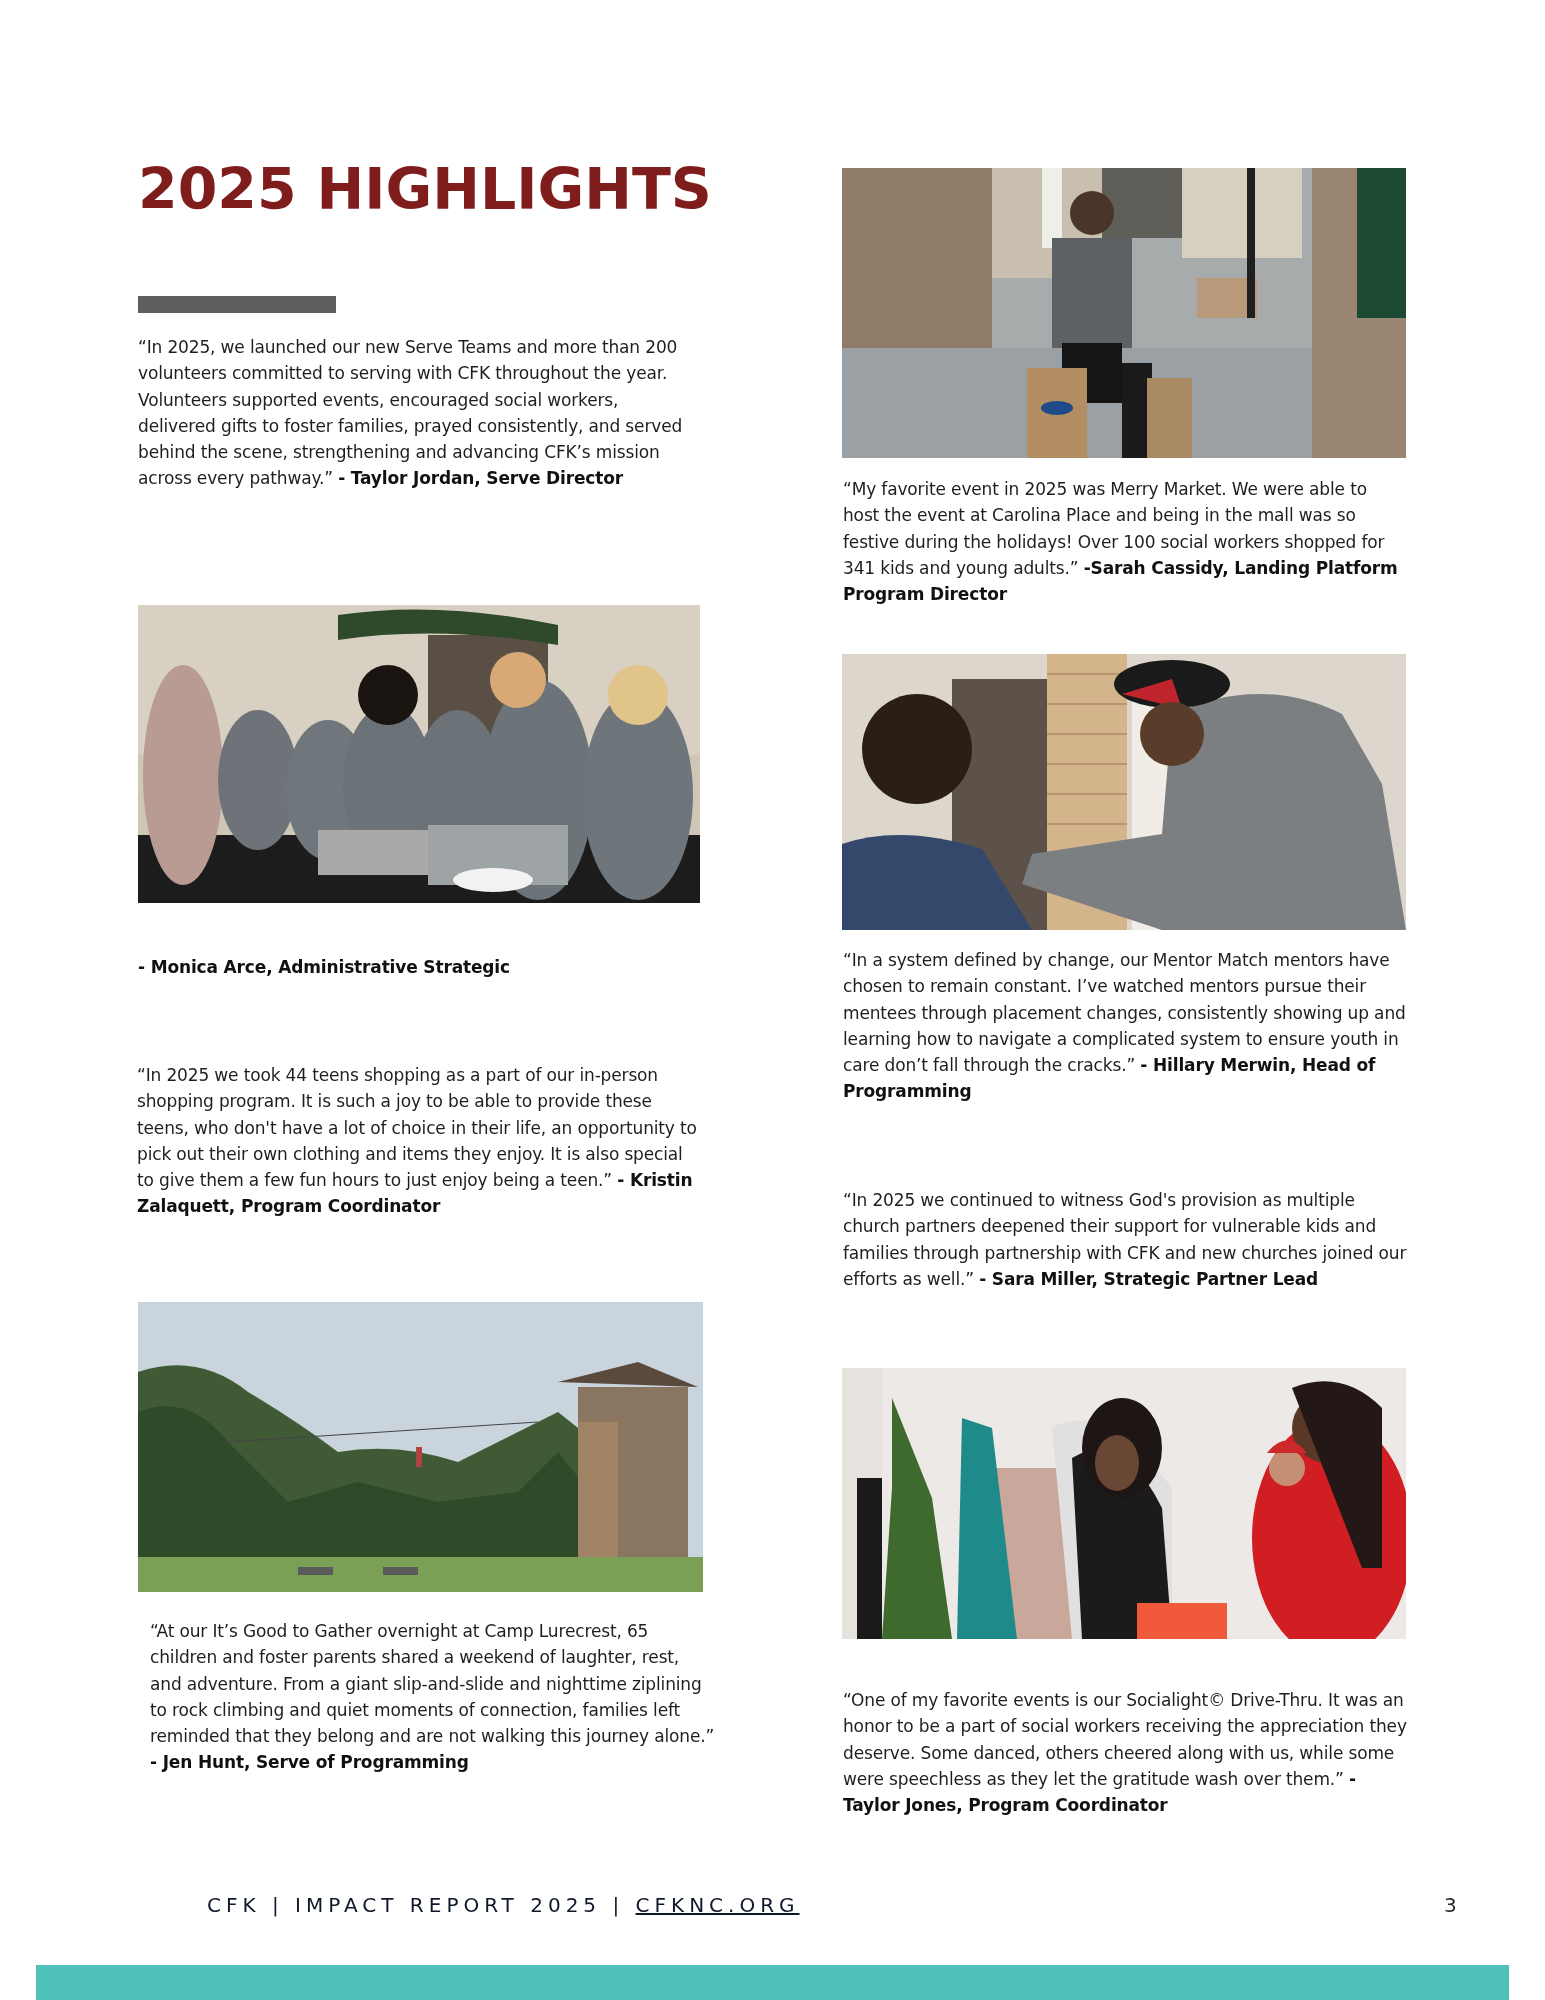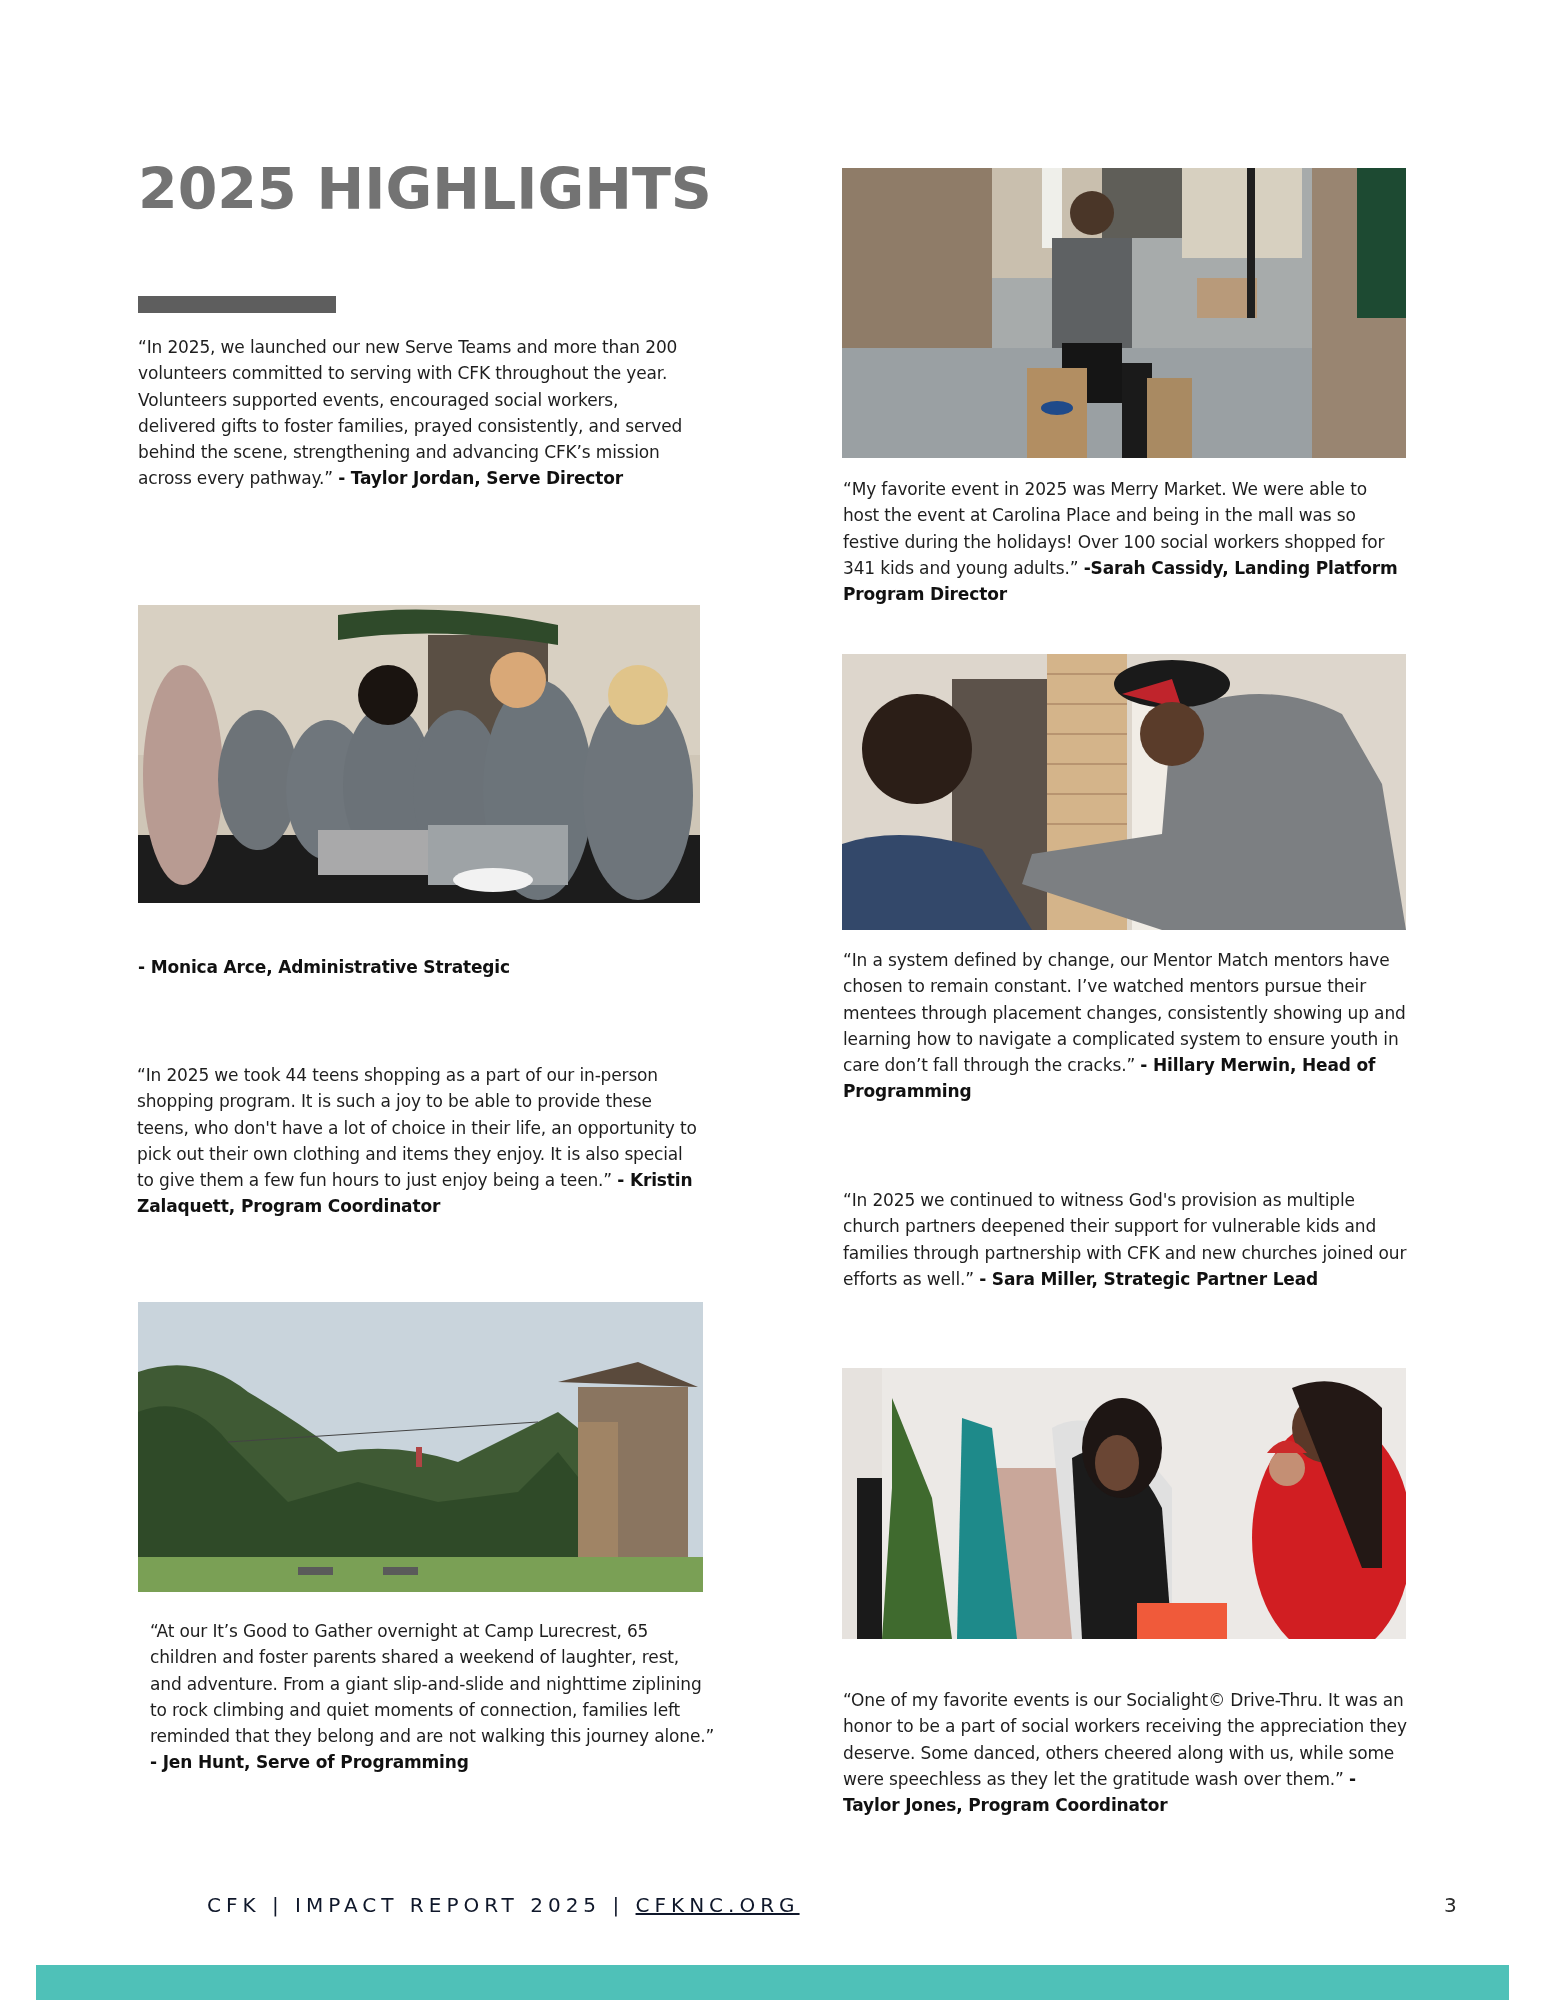--- a/index.html
+++ b/index.html
@@ -4,21 +4,21 @@
   <style>
     html, body { margin: 0; padding: 0; background: #ffffff; }
     body {
       width: 1545px; height: 2000px; position: relative; overflow: hidden;
       font-family: "DejaVu Sans", sans-serif; color: #1c1c1c;
     }
     .title {
       position: absolute; left: 138px; top: 162px;
       font-family: "DejaVu Sans", sans-serif; font-weight: bold;
       font-size: 57px; line-height: 54px; letter-spacing: 0px;
-      color: #737373; margin: 0; white-space: nowrap;
+      color: #7f1d1d; margin: 0; white-space: nowrap;
     }
     .title-bar { position: absolute; left: 138px; top: 296px; width: 198px; height: 17px; background: #5e5e5e; }
 
     .quote {
       position: absolute; font-size: 17px; line-height: 26.3px;
       color: #1e1e1e; margin: 0; letter-spacing: -0.15px;
     }
     .quote b { font-weight: bold; color: #111; }
 
     .photo { position: absolute; overflow: hidden; }

